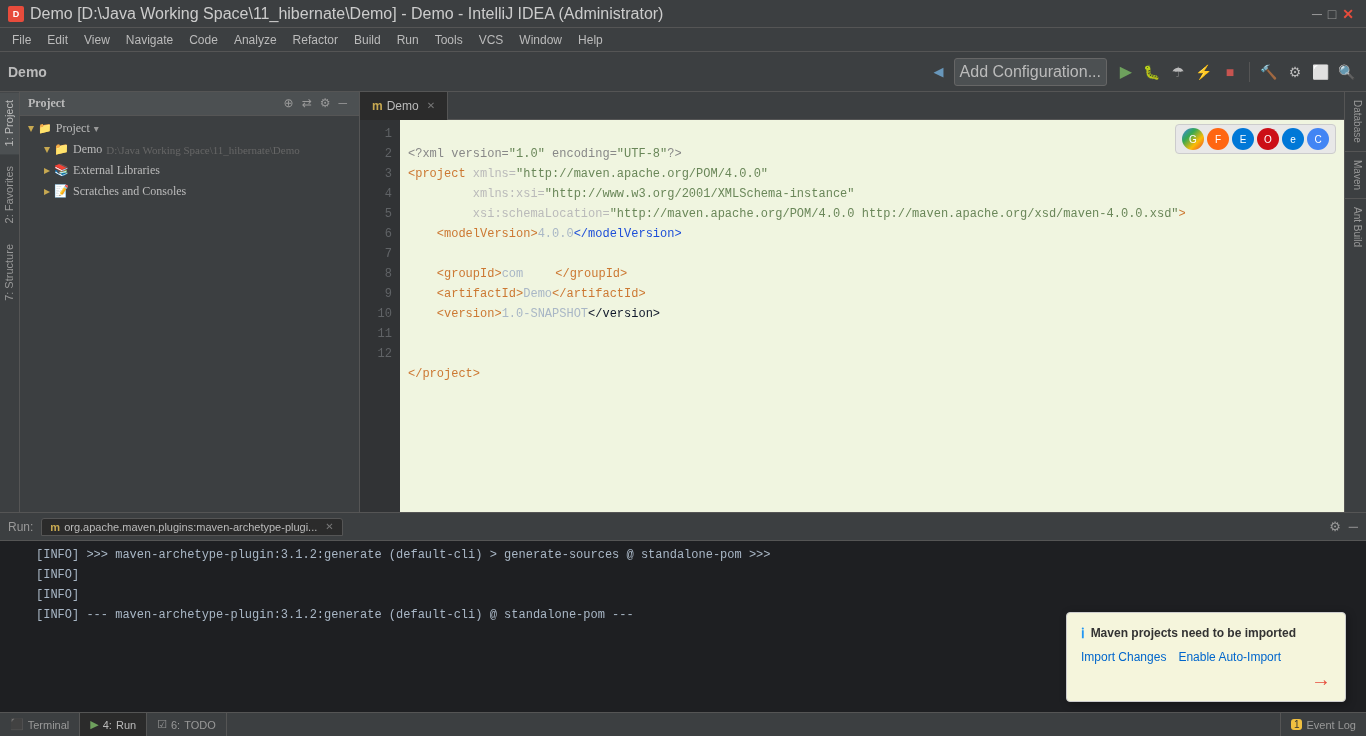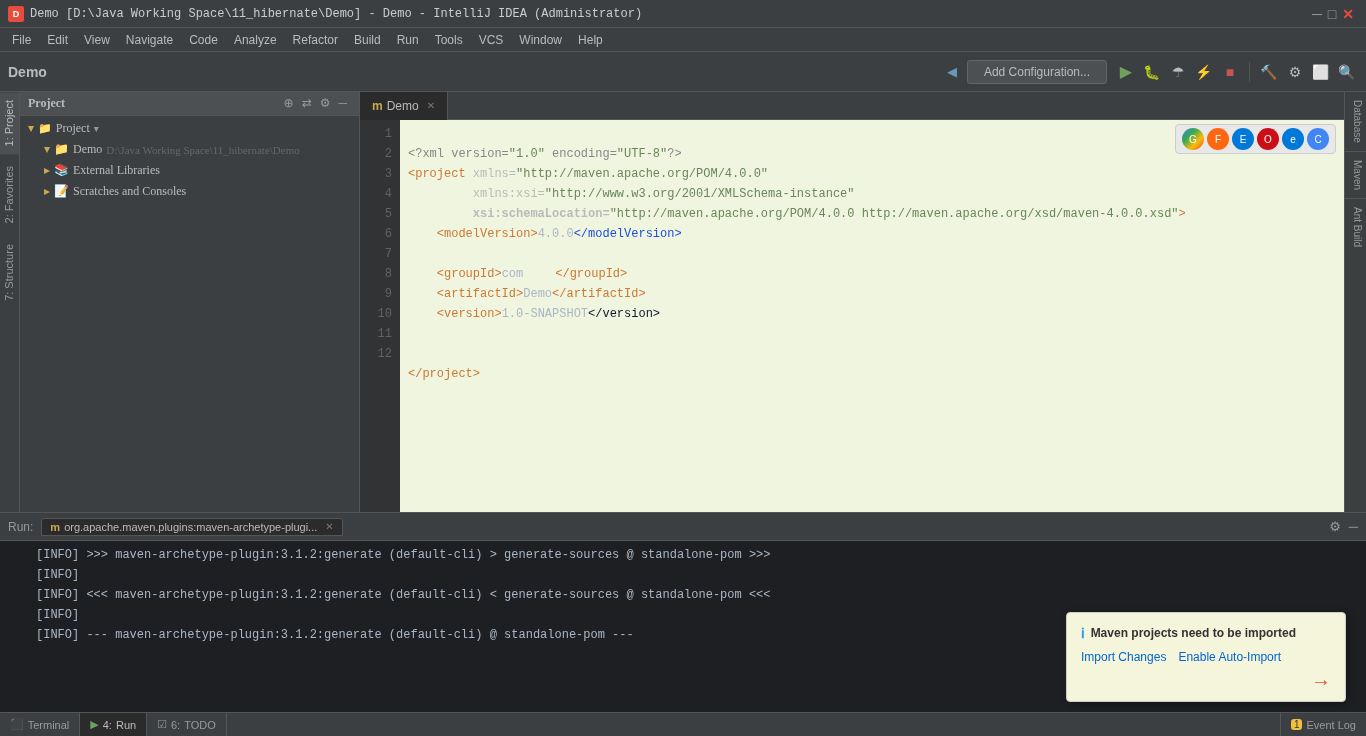--- a/index.html
+++ b/index.html
@@ -31,21 +31,21 @@
     #bottom-area { height: 220px; border-top: 1px solid #555; display: flex; flex-direction: column; background: #2b2b2b; }
 
     
     #bottom-tool-tabs { height: 24px; background: #3c3f41; display: flex; align-items: center; border-top: 1px solid #555; }
   </style>
 </head>
 <body>
 
 <div id="title-bar">
   <span style="width:16px;height:16px;background:#e74c3c;border-radius:2px;display:inline-flex;align-items:center;justify-content:center;color:white;font-size:9px;font-weight:bold;margin-right:6px;">D</span>
-  <span style="flex:1;font-size:12px;color:#ccc;font-family:Liberation Mono, monospace;">Demo [D:\Java Working Space\11_hibernate\Demo] - Demo - IntelliJ IDEA (Administrator)</span>
+  <span style="flex:1;font-size:16px;color:#ccc;">Demo [D:\Java Working Space\11_hibernate\Demo] - Demo - IntelliJ IDEA (Administrator)</span>
   <div style="display:flex;gap:6px;margin-right:4px;">
     <span style="cursor:pointer;color:#999;font-size:14px;">─</span>
     <span style="cursor:pointer;color:#999;font-size:14px;">□</span>
     <span style="cursor:pointer;color:#e74c3c;font-size:14px;font-weight:bold;">✕</span>
   </div>
 </div>
 
 <div id="menu-bar">
   <span class="menu-item">File</span>
   <span class="menu-item">Edit</span>
@@ -59,21 +59,21 @@
   <span class="menu-item">Tools</span>
   <span class="menu-item">VCS</span>
   <span class="menu-item">Window</span>
   <span class="menu-item">Help</span>
 </div>
 
 <div id="toolbar">
   <span style="color:#bbb;font-size:14px;font-weight:bold;margin-right:8px;">Demo</span>
   <div style="flex:1;"></div>
   <span class="tb-icon" style="color:#6897bb;">◀</span>
-  <button style="background:#4c5052;border:1px solid #666;color:#bbb;padding:4px 16px;font-size:12px;cursor:pointer;border-radius:3px;margin-right:4px;">Add Configuration...</button>
+  <button style="background:#4c5052;border:1px solid #666;color:#bbb;padding:4px 5px;font-size:16px;cursor:pointer;border-radius:3px;margin-right:4px;">Add Configuration...</button>
   <span class="tb-icon green" style="font-size:16px;">▶</span>
   <span class="tb-icon" style="color:#6897bb;font-size:14px;">🐛</span>
   <span class="tb-icon" style="font-size:14px;">☂</span>
   <span class="tb-icon" style="font-size:14px;">⚡</span>
   <span class="tb-icon red" style="font-size:14px;">■</span>
   <span style="width:1px;height:20px;background:#555;margin:0 4px;"></span>
   <span class="tb-icon" style="font-size:14px;">🔨</span>
   <span class="tb-icon" style="font-size:14px;">⚙</span>
   <span class="tb-icon" style="font-size:14px;">⬜</span>
   <span class="tb-icon" style="font-size:14px;">🔍</span>
@@ -155,21 +155,21 @@
           <div>8</div>
           <div>9</div>
           <div>10</div>
         <div>11</div>
           <div>12</div>
       </div>
       <div style="flex:1;font-family:'Courier New',monospace;font-size:12px;line-height:20px;padding:4px 8px;white-space:pre;overflow-x:auto;background:#f0f5e0;color:#333;">
 <span style="color:#888;">&lt;?xml version=<span style="color:#6a8759;">"1.0"</span> encoding=<span style="color:#6a8759;">"UTF-8"</span>?&gt;</span>
 <span style="color:#cc7832;">&lt;project</span> <span style="color:#bababa;">xmlns=</span><span style="color:#6a8759;">"http://maven.apache.org/POM/4.0.0"</span>
          <span style="color:#bababa;">xmlns:xsi=</span><span style="color:#6a8759;">"http://www.w3.org/2001/XMLSchema-instance"</span>
-         <span style="color:#bababa;font-weight:bold;">xsi:schemaLocation=</span><span style="color:#6a8759;">"http://maven.apache.org/POM/4.0.0 http://maven.apache.org/xsd/maven-4.0.0.xsd"</span><span style="color:#cc7832;">&gt;</span>
+         <span style="color:#bababa;">xsi:schemaLocation=</span><span style="color:#6a8759;">"http://maven.apache.org/POM/4.0.0 http://maven.apache.org/xsd/maven-4.0.0.xsd"</span><span style="color:#cc7832;">&gt;</span>
     <span style="color:#cc7832;">&lt;modelVersion&gt;</span><span style="color:#a9b7c6;">4.0.0</span><span style="color:#1d4ed8;">&lt;/modelVersion&gt;</span>
 
     <span style="color:#cc7832;">&lt;groupId&gt;</span><span style="color:#a9b7c6;">com</span><span style="color:#cc7832;margin-left:32px;">&lt;/groupId&gt;</span>
     <span style="color:#cc7832;">&lt;artifactId&gt;</span><span style="color:#a9b7c6;">Demo</span><span style="color:#cc7832;">&lt;/artifactId&gt;</span>
     <span style="color:#cc7832;">&lt;version&gt;</span><span style="color:#a9b7c6;">1.0-SNAPSHOT</span><span style="color:#0f172a;">&lt;/version&gt;</span>
 
 
 <span style="color:#cc7832;">&lt;/project&gt;</span>
       </div>
     </div>
@@ -190,21 +190,20 @@
       <span>org.apache.maven.plugins:maven-archetype-plugi...</span>
       <span style="margin-left:8px;color:#777;font-size:10px;cursor:pointer;">✕</span>
     </div>
     <div style="flex:1;"></div>
     <span style="color:#999;font-size:13px;cursor:pointer;margin-right:8px;">⚙</span>
     <span style="color:#999;font-size:13px;cursor:pointer;">─</span>
   </div>
   <div style="flex:1;overflow-y:auto;padding:4px 8px 4px 36px;font-family:'Courier New',monospace;font-size:12px;color:#a9b7c6;background:#1e1f22;position:relative;">
     <div style="line-height:20px;">[INFO] &gt;&gt;&gt; maven-archetype-plugin:3.1.2:generate (default-cli) &gt; generate-sources @ standalone-pom &gt;&gt;&gt;</div>
     <div style="line-height:20px;">[INFO]</div>
-    <div style="line-height:20px;">[INFO] &lt;&lt;&lt; maven-archetype-plugin:3.1.2:generate (default-cli) &lt; generate-sources @ standalone-pom &lt;&lt;&lt;</div>
     <div style="line-height:20px;">[INFO]</div>
     <div style="line-height:20px;">[INFO] --- maven-archetype-plugin:3.1.2:generate (default-cli) @ standalone-pom ---</div>
 
     <div style="position:absolute;bottom:10px;right:20px;background:#f5f5dc;border:1px solid #ccc;border-radius:4px;padding:10px 14px;color:#333;font-size:12px;font-family:Arial,sans-serif;width:280px;box-shadow:2px 2px 8px rgba(0,0,0,0.3);">
       <div style="font-weight:bold;margin-bottom:8px;display:flex;align-items:center;gap:6px;">
         <span style="color:#2196F3;font-size:14px;">ℹ</span>
         <span>Maven projects need to be imported</span>
       </div>
       <div style="display:flex;gap:12px;align-items:center;">
         <a style="color:#0066cc;cursor:pointer;text-decoration:none;font-size:12px;">Import Changes</a>

